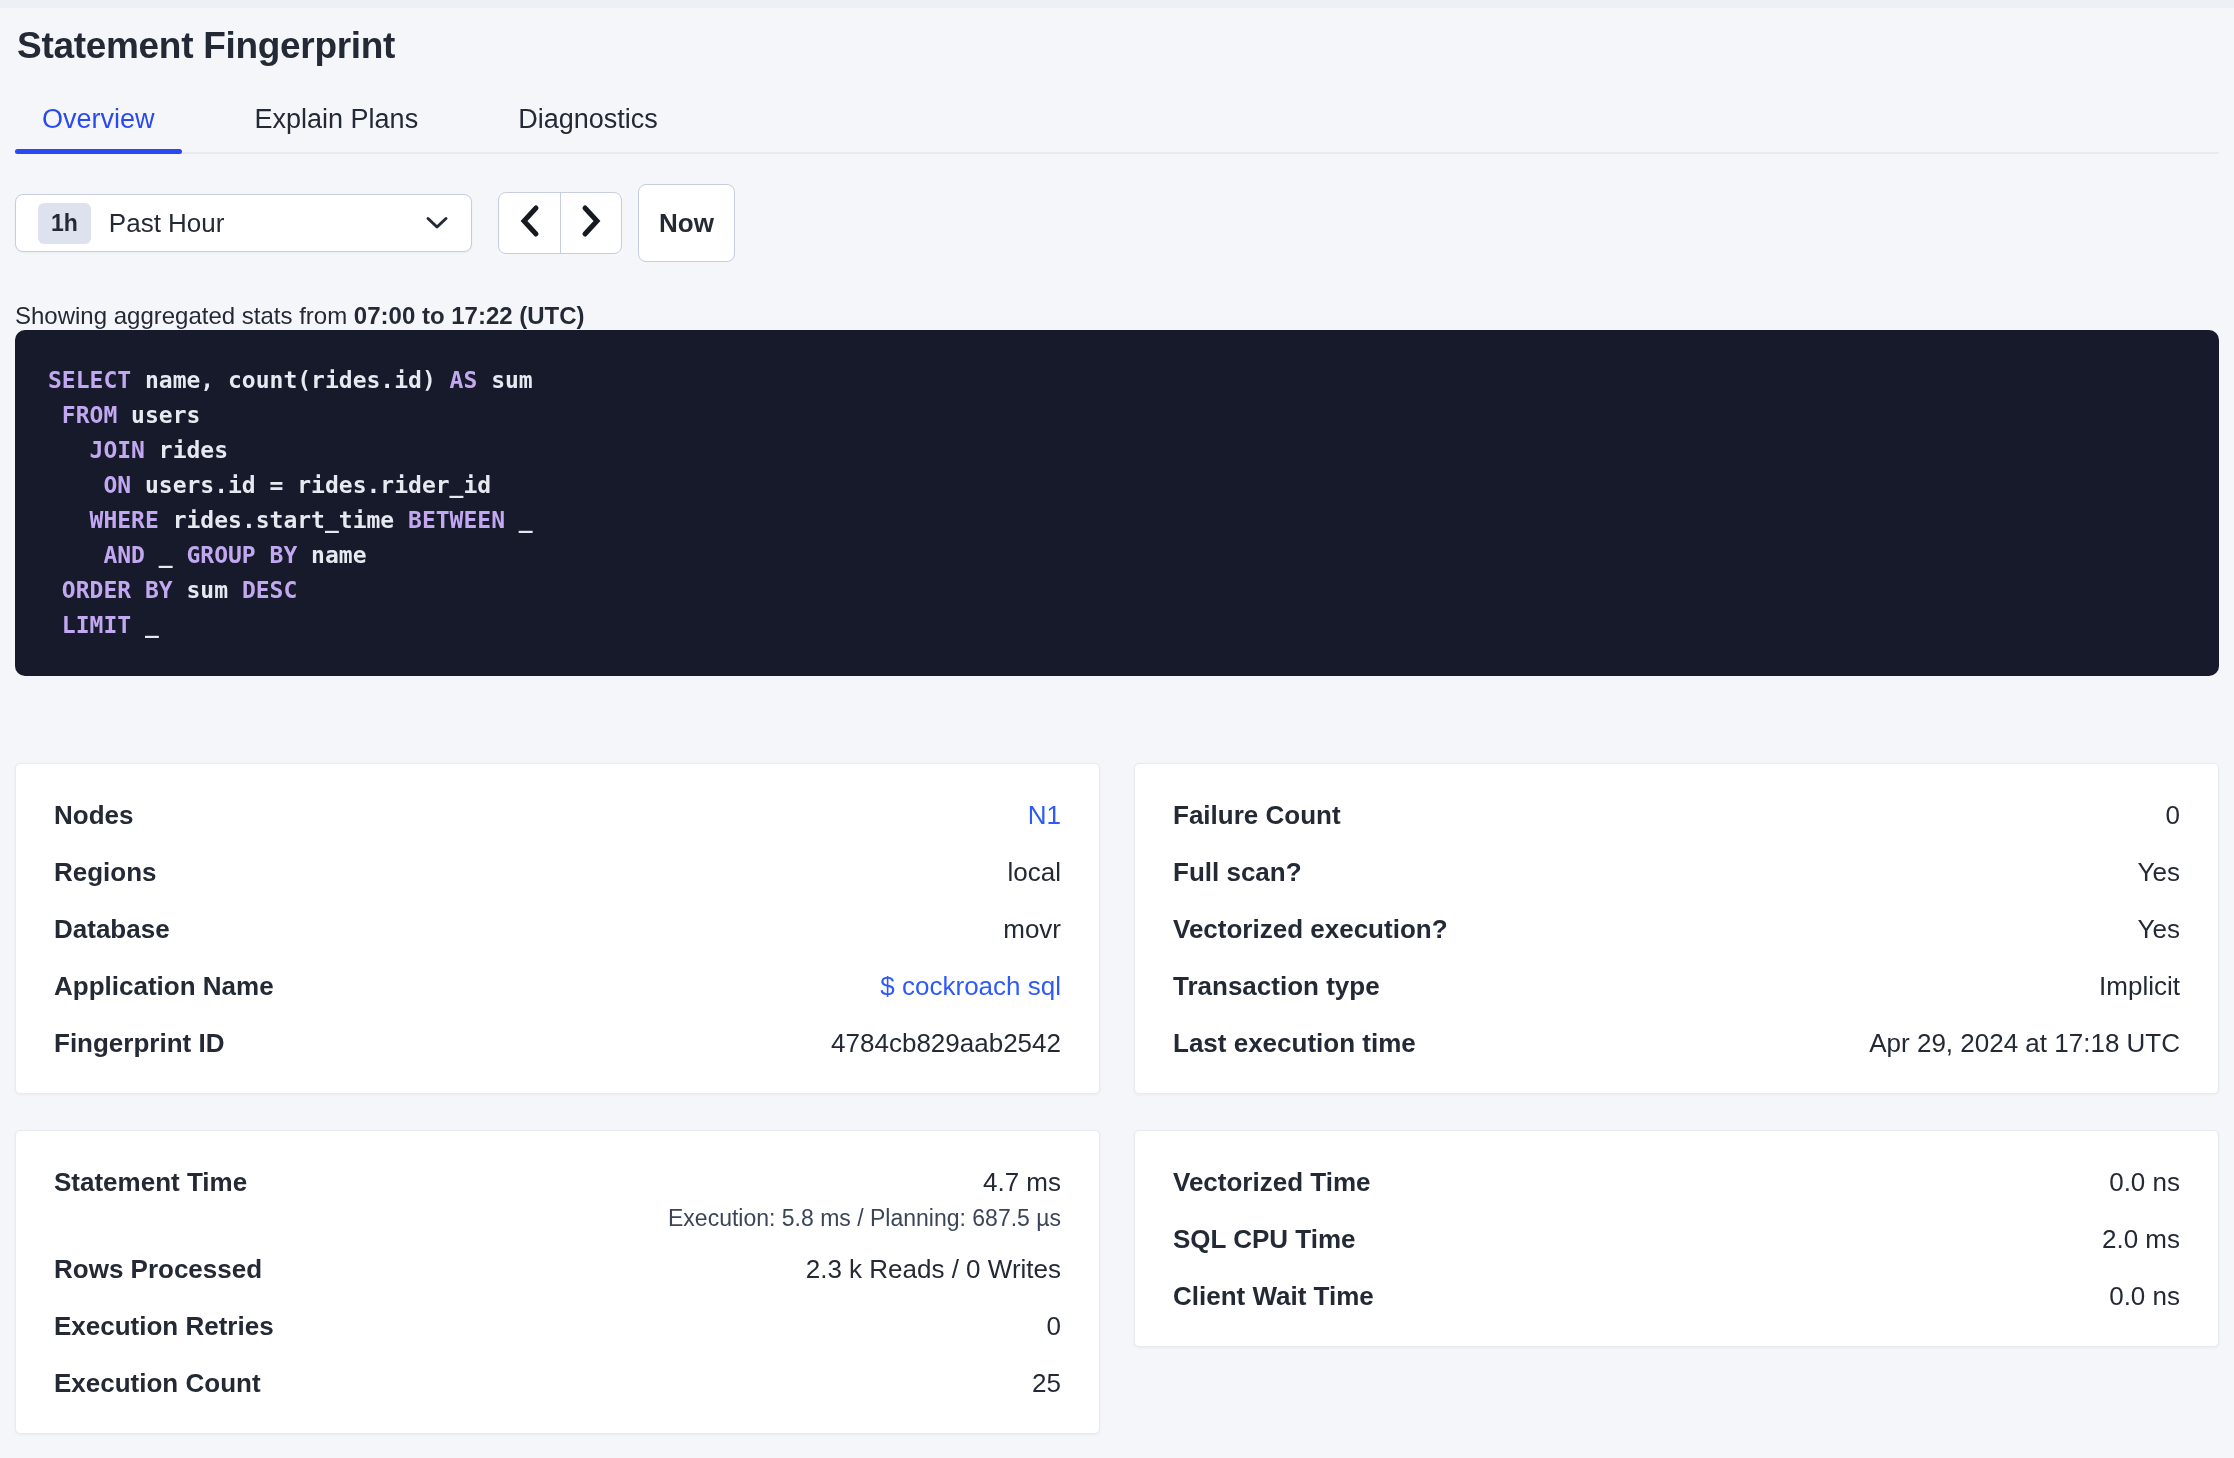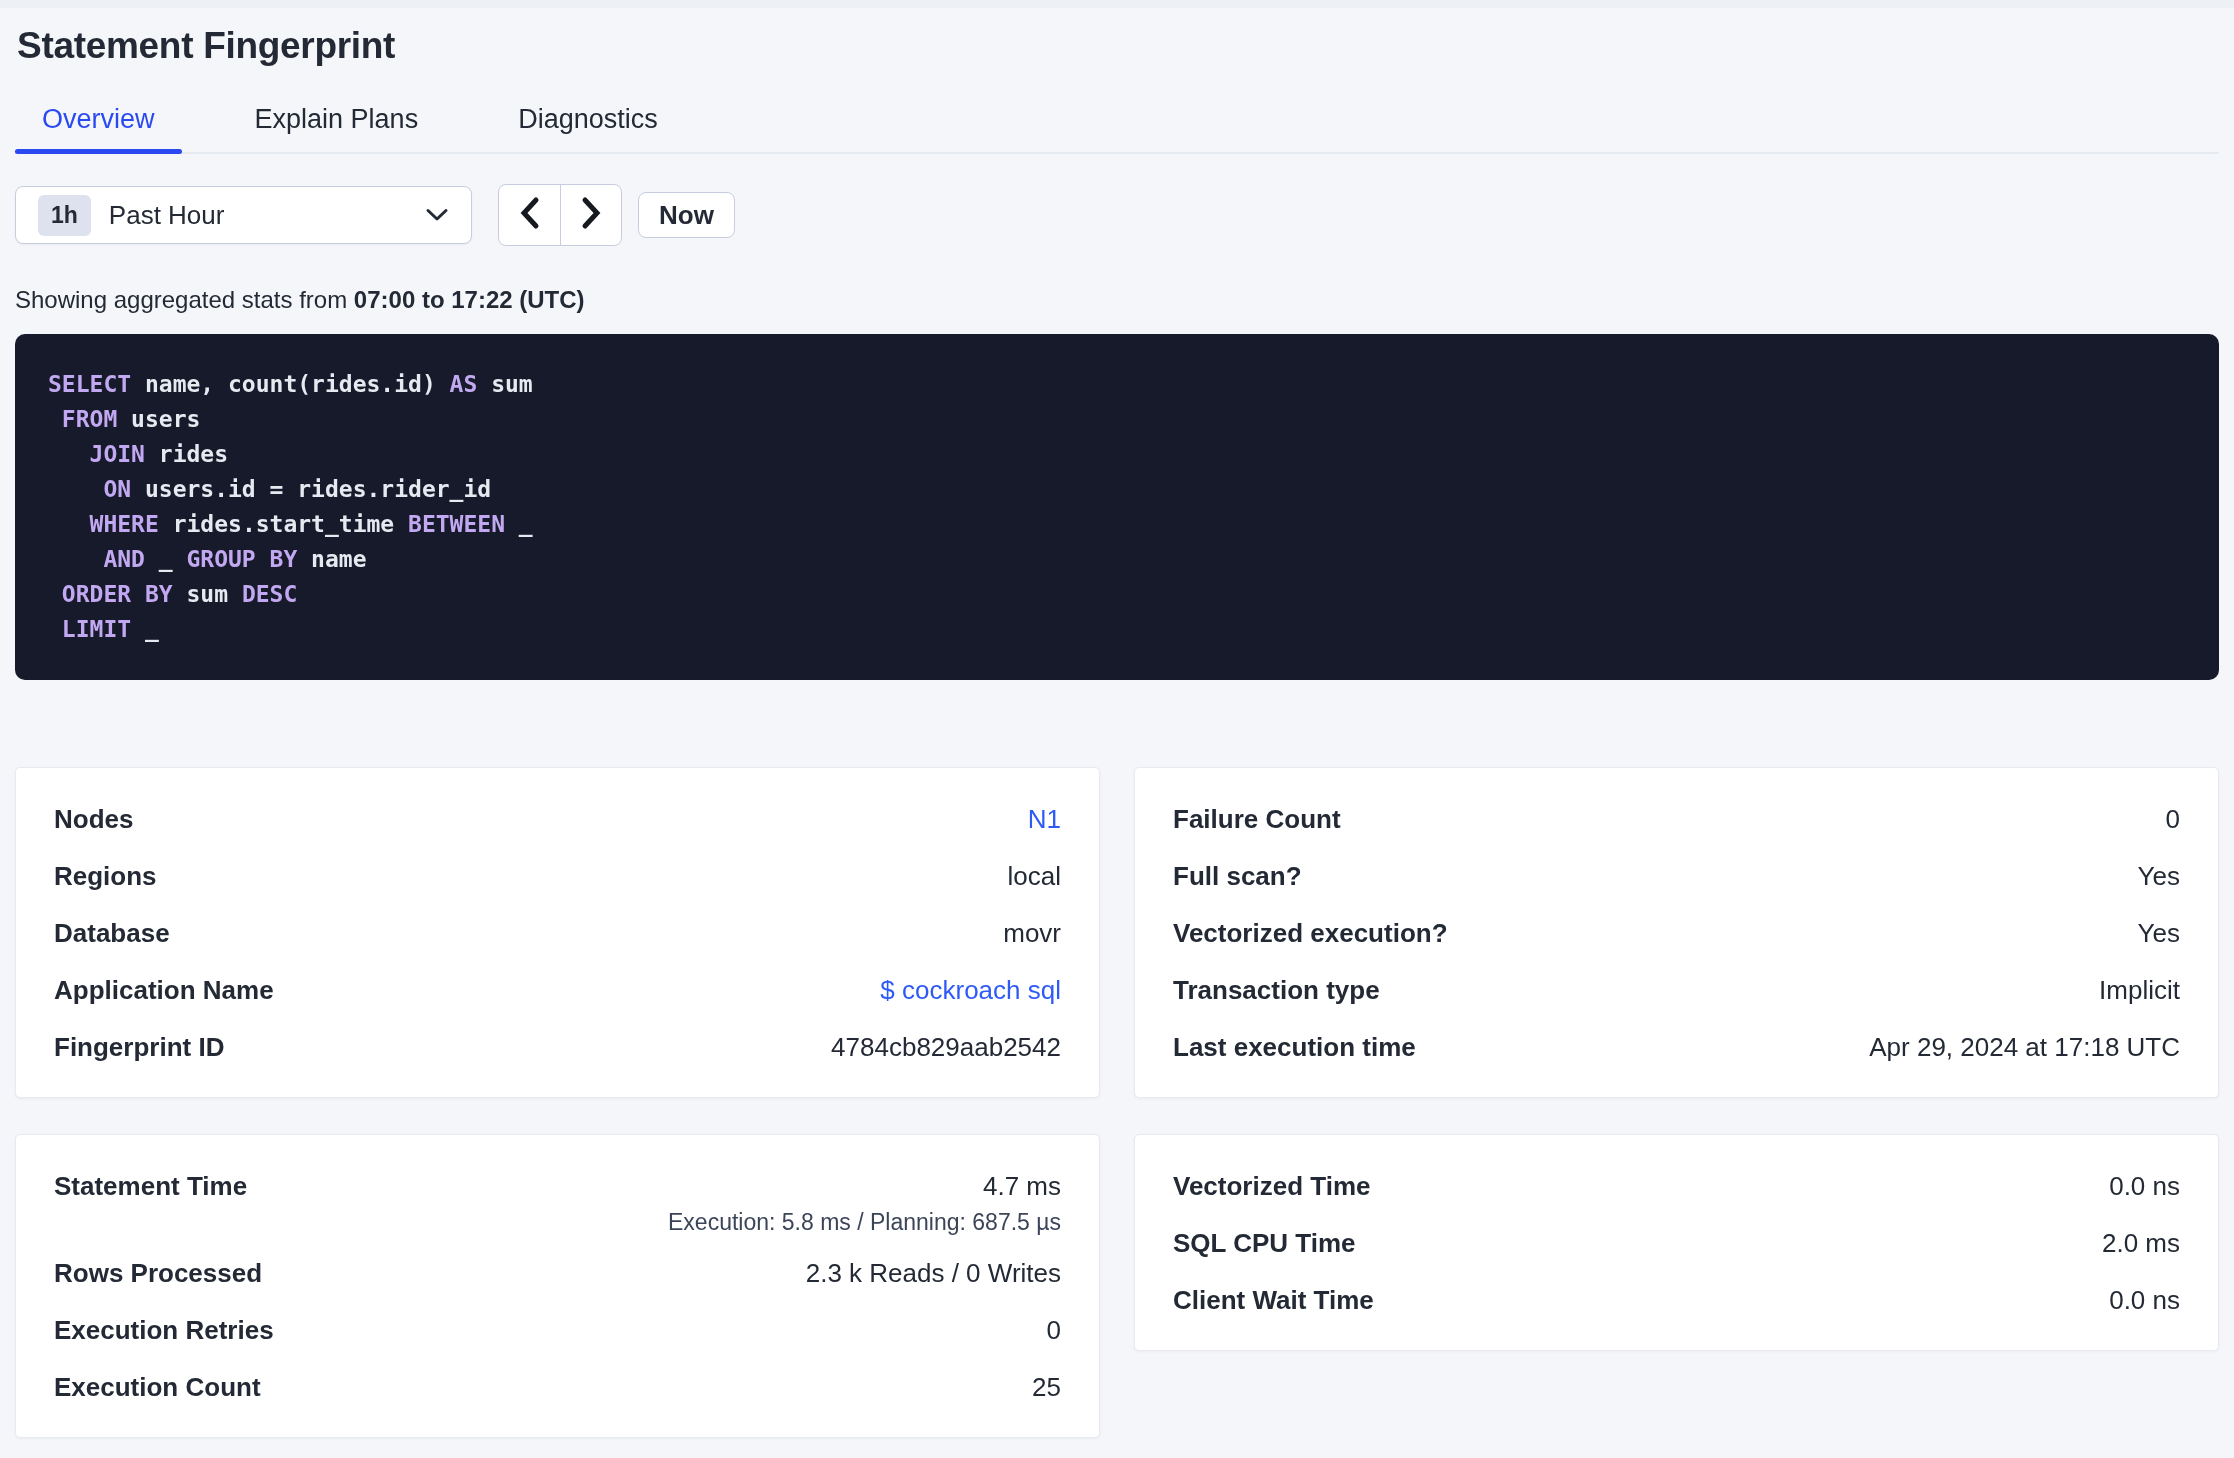--- a/index.html
+++ b/index.html
@@ -87,41 +87,40 @@
     border-radius: 8px;
     overflow: hidden;
   }
   .pager-btn {
     width: 61px;
     display: flex; align-items: center; justify-content: center;
     cursor: pointer;
   }
   .pager-btn + .pager-btn { border-left: 1px solid #C7CDDE; }
   .now-btn {
-    height: 46px; min-width: 93px;
+    height: 78px; min-width: 93px;
     margin-left: 16px;
     padding: 0 20px;
     background: #fff;
     border: 1px solid #C7CDDE;
     border-radius: 8px;
     font-size: 26px;
     font-weight: 600;
     color: #242A35;
     display: flex; align-items: center; justify-content: center;
     cursor: pointer;
     font-family: inherit;
   }
 
   
   .caption { margin-top: 40px; font-size: 24px; line-height: 28px; }
   .caption .bold { font-weight: 700; }
 
   
   .sql-box {
-    margin-top: 20px;
     background: var(--sql-bg);
     border-radius: 10px;
     padding: 33px;
     font-family: "DejaVu Sans Mono", monospace;
     font-size: 23px;
     line-height: 35px;
     font-weight: 700;
     color: var(--sql-text);
     white-space: pre;
   }

